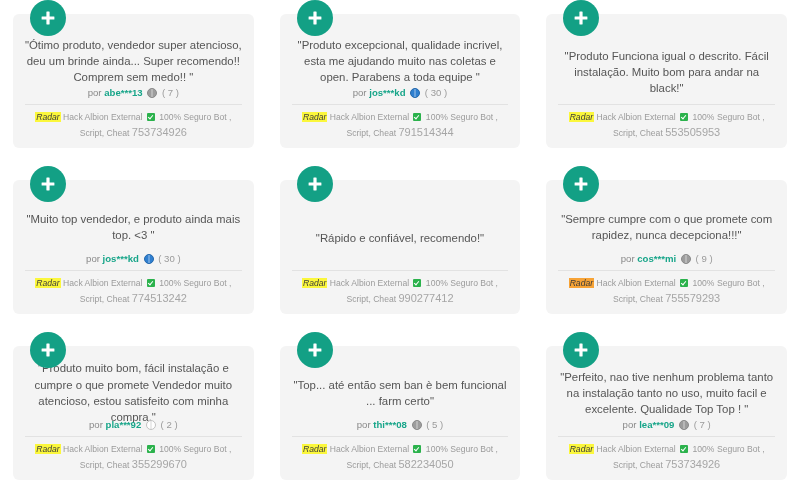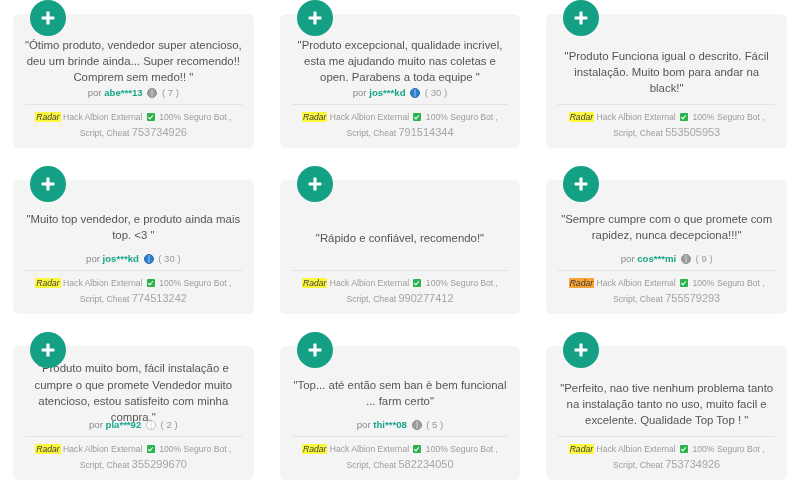--- a/index.html
+++ b/index.html
@@ -384,20 +384,26 @@
         <svg width="18" height="18" viewBox="0 0 18 18" aria-hidden="true">
           <rect x="7.4" y="2.6" width="3.2" height="12.8" rx="0.4" fill="#ffffff"></rect>
           <rect x="2.6" y="7.4" width="12.8" height="3.2" rx="0.4" fill="#ffffff"></rect>
         </svg>
       </span>
     </div>
     <div class="card">
       <div class="quote-wrap">
         <div class="quote">"Perfeito, nao tive nenhum problema tanto na instalação tanto no uso, muito facil e excelente. Qualidade Top Top ! "</div>
       </div>
+      <div class="author">
+        <span class="by">por</span>
+        <span class="uname">lea***09</span>
+        <span class="globe gray"></span>
+        <span class="cnt">( 7 )</span>
+      </div>
       <div class="divider"></div>
       <div class="footer">
         <span class="radar yellow">Radar</span>
         <span class="label">Hack Albion External</span>
         <span class="check"></span>
         <span class="label">100% Seguro Bot , Script, Cheat</span>
         <span class="idnum">753734926</span>
       </div>
     </div>
   </div>

